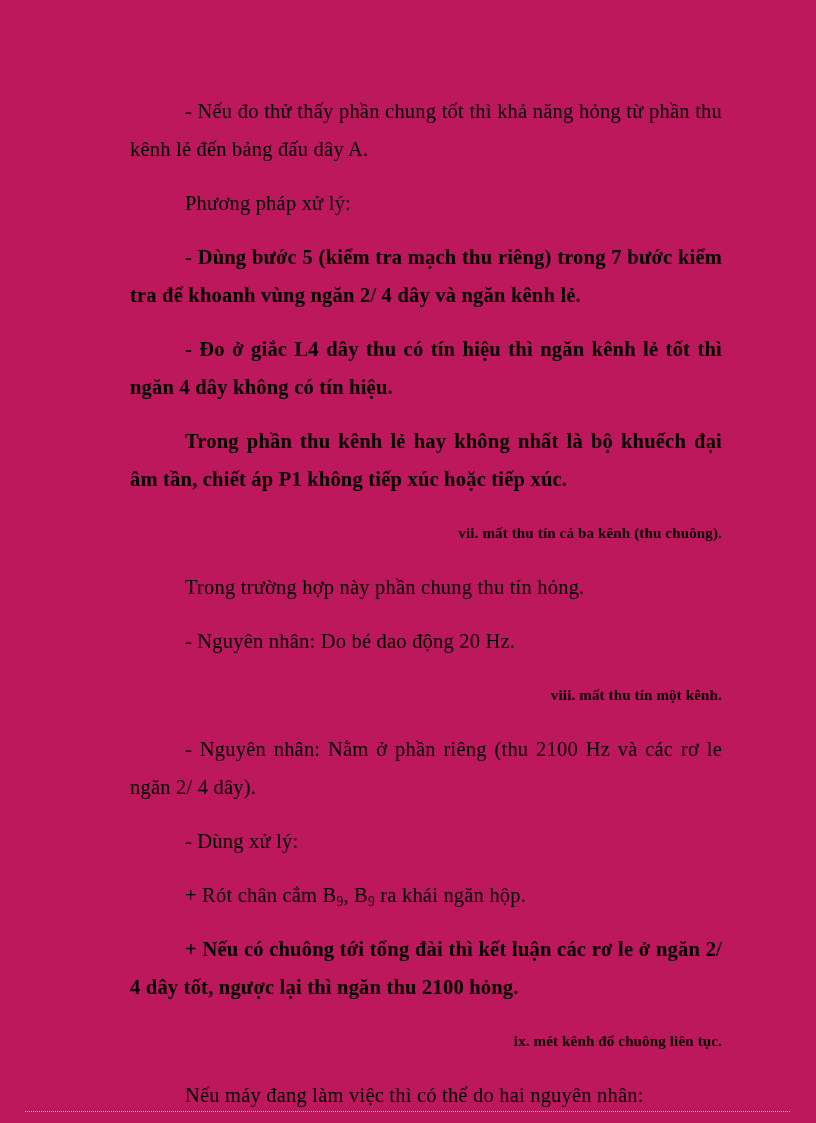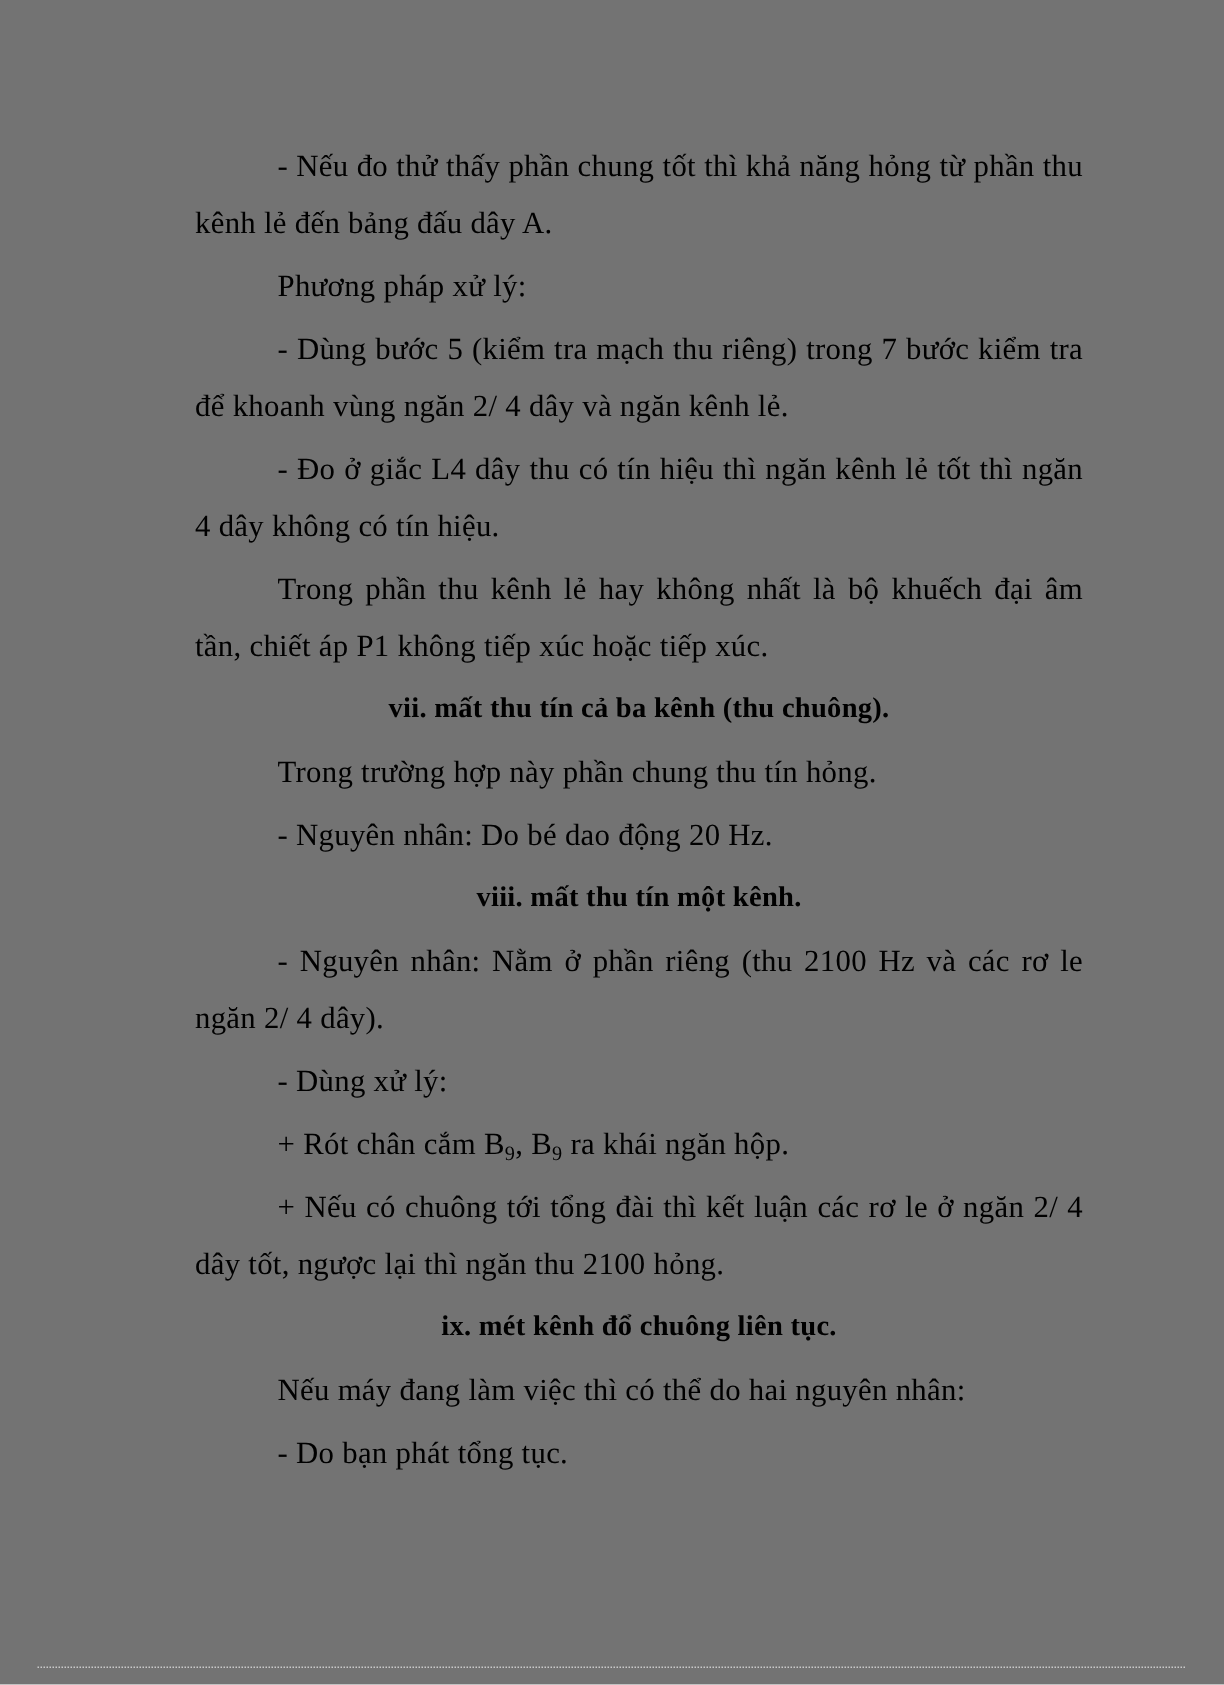--- a/index.html
+++ b/index.html
@@ -11,21 +11,21 @@
   body {
     font-family: "Liberation Serif", "DejaVu Serif", serif;
     color: #000000;
     -webkit-font-smoothing: antialiased;
   }
   .page {
     position: relative;
     width: 816px;
     height: 1123px;
     margin: 0 auto;
-    background: #737373;
+    background: #be185d;
     overflow: hidden;
     box-sizing: border-box;
   }
   .doc-body {
     position: absolute;
     left: 130px;
     top: 92px;
     width: 592px;
   }
   p.para {
@@ -33,38 +33,39 @@
     padding: 0;
     font-size: 20.5px;
     line-height: 38px;
     text-align: justify;
     text-justify: inter-word;
     text-indent: 55px;
     letter-spacing: 0.01em;
   }
   p.para.last-line-left {
     text-align-last: left;
+    font-weight: bold;
   }
   
   p.para + p.para,
   p.para + h3.heading,
   h3.heading + p.para {
-    margin-top: 4px;
+    margin-top: 16px;
   }
   p.para {
     margin-bottom: 2px;
   }
   h3.heading {
     margin: 0;
     padding: 0;
-    font-size: 19px;
+    font-size: 15px;
     line-height: 38px;
     font-weight: bold;
     text-indent: 0;
-    text-align: center;
+    text-align: right;
     letter-spacing: 0.01em;
   }
   
   .blk {
     margin-bottom: 2px;
   }
   sub {
     font-size: 0.66em;
     line-height: 0;
     vertical-align: baseline;

